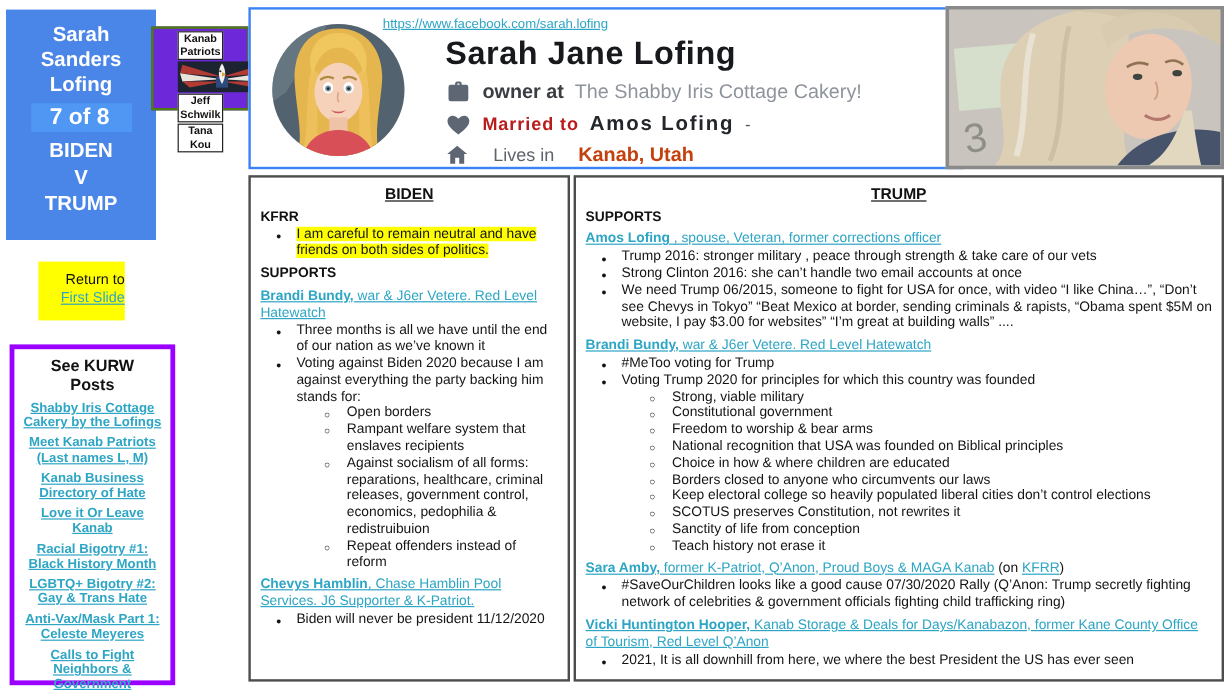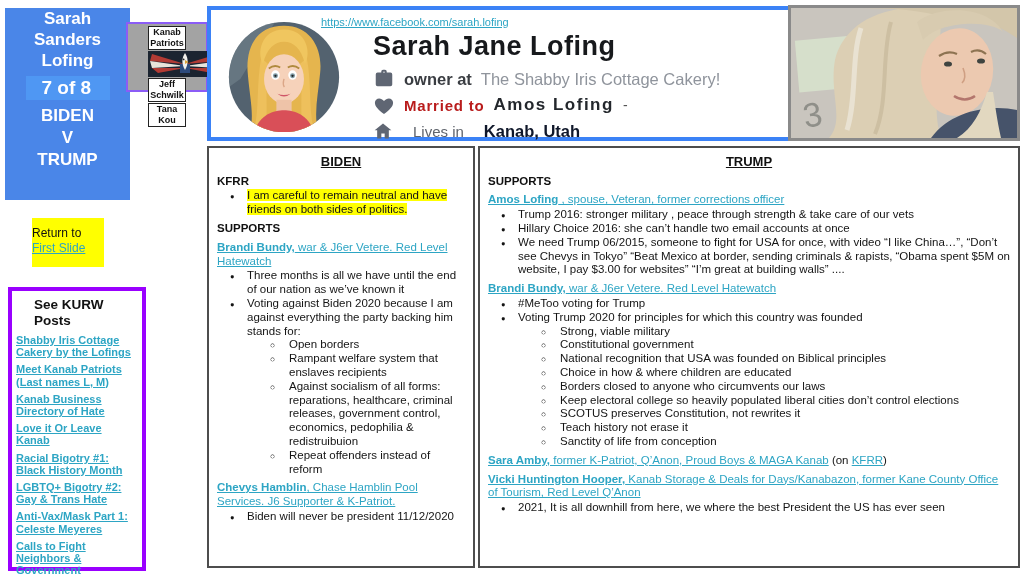--- a/index.html
+++ b/index.html
@@ -3,50 +3,50 @@
 <meta charset="utf-8">
 <style>
   * { box-sizing: border-box; margin: 0; padding: 0; }
   html, body { width: 1024px; height: 575px; background: #ffffff; overflow: hidden;
     font-family: "Liberation Sans", "DejaVu Sans", sans-serif; color: #111; }
   #canvas { position: relative; width: 1024px; height: 575px; background: #fff; }
 
   
   #sidebar { position: absolute; left: 5px; top: 8px; width: 125px; height: 192px;
     background: var(--blue, #4a86e8); color: #fff; font-weight: bold; text-align: center; }
-  #sb-title { font-size: 17px; line-height: 21px; }
+  #sb-title { padding-top: 10px; font-size: 17px; line-height: 21px; }
   #sb-page { display: inline-block; margin-top: 5px; width: 84px; text-align: left;
     padding: 1px 0 1px 16px; background: var(--band, #4f97f3); font-size: 19px; }
   #sb-vs { margin-top: 5px; font-size: 17px; line-height: 22px; }
 
   
   #patriots { position: absolute; left: 126px; top: 22px; width: 82px; height: 70px;
-    background: #a3a3a3; border: 2px solid #8b5cf6; padding: 2px 20px; }
+    background: #6d28d9; border: 2px solid #4d7c0f; padding: 2px 20px; }
   .pat-label { border: 1px solid #222; background: #fff; font-size: 9px; font-weight: bold;
     text-align: center; line-height: 11px; margin-bottom: 1px; color: #111; }
   #eagle-wrap { height: 26px; margin-bottom: 1px; line-height: 0; }
 
   
   #returnbox { position: absolute; left: 32px; top: 218px; width: 72px; height: 49px;
-    background: var(--ybox, #ffff00); text-align: left; font-size: 12px; line-height: 15px;
+    background: var(--ybox, #ffff00); text-align: right; font-size: 12px; line-height: 15px;
     padding-top: 8px; color: #111; }
   #returnbox a { color: var(--teal, #2da5c4); text-decoration: underline; cursor: pointer; }
 
   
   #kurw { position: absolute; left: 8px; top: 287px; width: 138px; height: 284px;
-    border: 4px solid var(--purple, #9900ff); background: #fff; 
+    border: 4px solid var(--purple, #9900ff); background: #fff; text-align: center;
     padding: 6px 4px 0; }
   #kurw-heading { font-size: 13.5px; font-weight: bold; line-height: 16px; width: 86px;
     margin: 0 auto 5px; color: #111; }
   #kurw-links a { display: block; font-size: 11px; font-weight: bold; line-height: 12.2px;
     color: var(--teal, #2da5c4); text-decoration: underline; margin-bottom: 5px; cursor: pointer; }
 
   
   #profile-card { position: absolute; left: 207px; top: 6px; width: 596px; height: 135px;
-    background: #fff; border: 4px solid #3b82f6; }
+    background: #fff; border: 2px solid #3b82f6; }
   #fb-url { position: absolute; left: 110px; top: 6px; font-size: 11px;
     color: var(--teal, #2da5c4); text-decoration: underline; cursor: pointer; }
   #avatar { position: absolute; left: 16px; top: 10px; width: 114px; height: 114px; line-height: 0; }
   #fb-name { position: absolute; left: 162px; top: 21px; font-size: 27px; font-weight: bold;
     letter-spacing: 0.5px; color: #17191c; }
   .fb-row { position: absolute; left: 162px; display: flex; align-items: center; gap: 9px; }
   .fb-row svg { flex: 0 0 auto; }
   #fb-row-work { top: 58px; }
   #fb-row-married { top: 85px; }
   #fb-row-lives { top: 111px; gap: 20px; }
@@ -187,21 +187,21 @@
       </svg>
       <span class="fb-graybold">Married to</span>
       <span class="fb-bigname">Amos Lofing</span>
       <span class="fb-dash">-</span>
     </div>
     <div class="fb-row" id="fb-row-lives">
       <svg width="20" height="20" viewBox="0 0 24 24">
         <path fill="#5f6673" d="M12 3l10 8.2h-3V21h-5v-6h-4v6H5v-9.8H2z"></path>
       </svg>
       <span class="fb-gray" style="color:#5f646c;font-size:15px">Lives in</span>
-      <span class="fb-strong" style="color:#0f172a">Kanab, Utah</span>
+      <span class="fb-strong" style="color:#c2410c">Kanab, Utah</span>
     </div>
   </div>
 
   <div id="photo">
     <svg width="226" height="130" viewBox="0 0 226 130">
       <rect width="226" height="130" fill="#c9c5be"></rect>
       <rect x="6" y="30" width="58" height="52" fill="#d6dfcb" transform="rotate(-5 35 56)"></rect>
       <text x="14" y="120" font-size="34" fill="#8f8f89" transform="rotate(-10 14 118)" font-family="inherit">3</text>
       <path d="M150 0 C88 -6 52 18 44 52 C38 86 54 112 38 130 L150 130 C140 100 150 60 150 0 Z" fill="#dccfb4"></path>
       <path d="M60 0 L226 0 L226 30 C192 8 168 2 148 8 C120 0 90 0 60 0 Z" fill="#d3c6aa"></path>
@@ -245,39 +245,43 @@
       </div>
   </div>
 
   <div id="trump-panel" class="panel">
     <div class="panel-heading">TRUMP</div>
     <div id="trump-blocks">
         <div class="section-label">SUPPORTS</div>
         <div class="suplink"><span class="nm">Amos Lofing</span><span class="rest"> , spouse, Veteran, former corrections officer</span></div>
         <ul class="l1">
           <li><span>Trump 2016: stronger military , peace through strength &amp; take care of our vets</span></li>
-          <li><span>Hillary Choice 2016: she can’t handle two email accounts at once</span></li>
+          <li><span>Strong Clinton 2016: she can’t handle two email accounts at once</span></li>
           <li><span>We need Trump 06/2015, someone to fight for USA for once, with video “I like China…”, “Don’t see Chevys in Tokyo” “Beat Mexico at border, sending criminals &amp; rapists, “Obama spent $5M on website, I pay $3.00 for websites” “I’m great at building walls” ....</span></li>
         </ul>
         <div class="suplink"><span class="nm">Brandi Bundy,</span><span class="rest"> war &amp; J6er Vetere.  Red Level Hatewatch</span></div>
         <ul class="l1">
           <li><span>#MeToo voting for Trump</span></li>
           <li><span>Voting Trump 2020 for principles for which this country was founded</span><ul class="l2">
               <li>Strong, viable military</li>
               <li>Constitutional government</li>
+              <li>Freedom to worship &amp; bear arms</li>
               <li>National recognition that USA was founded on Biblical principles</li>
               <li>Choice in how &amp; where children are educated</li>
               <li>Borders closed to anyone who circumvents our laws</li>
               <li>Keep electoral college so heavily populated liberal cities don’t control elections</li>
               <li>SCOTUS preserves Constitution, not rewrites it</li>
+              <li>Sanctity of life  from conception</li>
               <li>Teach history not erase it</li>
-              <li>Sanctity of life  from conception</li>
             </ul></li>
         </ul>
         <div class="suplink"><span class="nm">Sara Amby,</span><span class="rest"> former K-Patriot, Q’Anon, Proud Boys &amp; MAGA Kanab</span><span class="plain">  (on </span><a class="inlink">KFRR</a><span class="plain">)</span></div>
+        <ul class="l1">
+          <li><span>#SaveOurChildren looks like a good cause 07/30/2020 Rally (Q’Anon: Trump secretly fighting network of celebrities &amp; government officials fighting child trafficking ring)</span></li>
+        </ul>
         <div class="suplink"><span class="nm">Vicki Huntington Hooper,</span><span class="rest"> Kanab Storage &amp; Deals for Days/Kanabazon, former Kane County Office of Tourism, Red Level Q’Anon</span></div>
         <ul class="l1">
           <li><span>2021, It is all downhill from here, we where the best President the US has ever seen</span></li>
         </ul>
       </div>
   </div>
 
 </div>
 
 </body></html>

